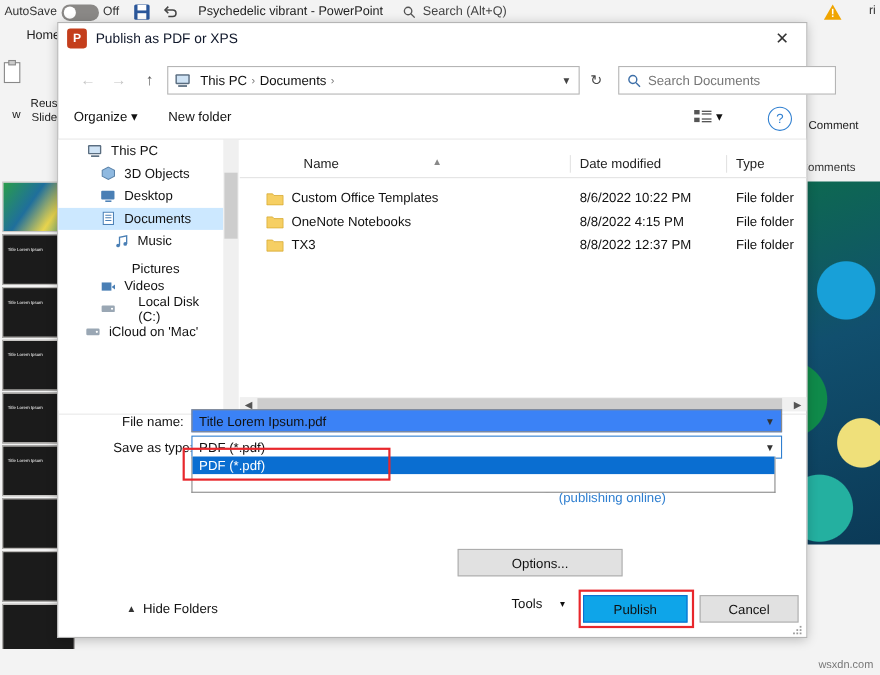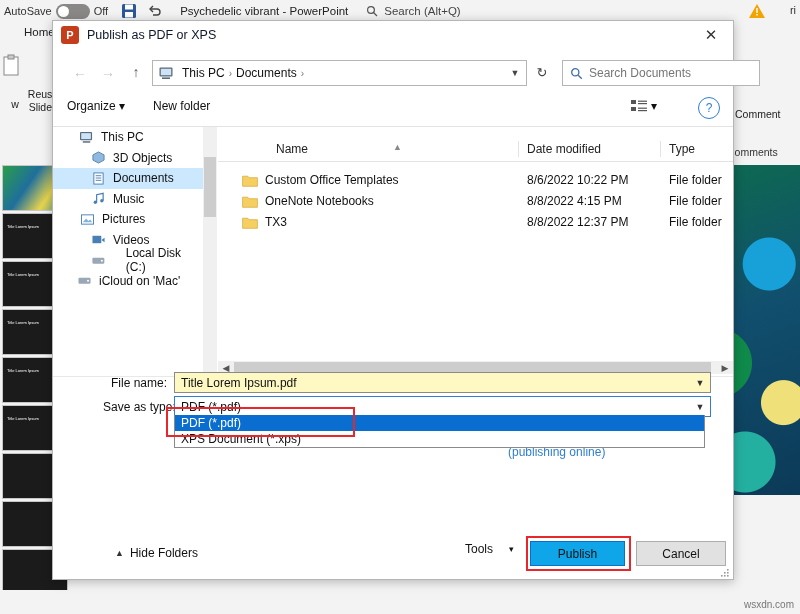--- a/index.html
+++ b/index.html
@@ -82,21 +82,21 @@
 
   .hscroll{position:absolute;left:165px;top:340px;width:515px;height:13px;background:#f0f0f0;display:flex;align-items:center;}
   .hs-thumb{position:absolute;left:16px;top:1px;width:477px;height:11px;background:#cdcdcd;}
   .hs-arrow{width:16px;text-align:center;color:#555;font-size:9px;}
   .hs-arrow.r{position:absolute;right:0;}
 
   .bottom-sep{position:absolute;left:0;top:355px;width:680px;height:1px;background:#e8e8e8;}
 
   .lbl-fn{position:absolute;left:58px;top:355px;font-size:12px;color:#111;}
   .lbl-st{position:absolute;left:50px;top:379px;font-size:12px;color:#111;}
-  .fn-input{position:absolute;left:121px;top:351px;width:529px;height:19px;border:1px solid #8a8a8a;background:#fef9c3;font-size:12px;color:#111;display:flex;align-items:center;padding-left:6px;}
+  .fn-input{position:absolute;left:121px;top:351px;width:529px;height:19px;border:1px solid #8a8a8a;background:#3b82f6;font-size:12px;color:#111;display:flex;align-items:center;padding-left:6px;}
   .fn-caret{position:absolute;right:0;top:0;width:20px;height:19px;display:flex;align-items:center;justify-content:center;color:#333;font-size:9px;}
   .st-input{position:absolute;left:121px;top:375px;width:529px;height:19px;border:1px solid #2f7fd0;background:#fff;font-size:12px;color:#111;display:flex;align-items:center;padding-left:6px;}
 
   
   .dd{position:absolute;left:121px;top:394px;width:529px;height:32px;background:#fff;border:1px solid #8a8a8a;border-top:none;z-index:40;}
   .dd-item{height:16px;font-size:12px;display:flex;align-items:center;padding-left:6px;color:#111;}
   .dd-item.sel{background:#0a6ed1;color:#fff;}
   .dd-hl{position:absolute;left:113px;top:386px;width:185px;height:26px;border:2px solid #e8272c;z-index:60;}
   .radio{position:absolute;width:11px;height:11px;border:1px solid #5a5a5a;border-radius:50%;background:#fff;}
   .min-r{left:438px;top:414px;}
@@ -287,38 +287,45 @@
           <rect x="4" y="11" width="8" height="1.6" fill="#5a6d80"></rect>
         </svg>
       <span class="lbl">This PC</span>
     </div>
     <div class="navitem" style="padding-left:38px;">
       <svg width="15" height="13" viewBox="0 0 16 14">
           <path d="M8 1 14 4.2v5.6L8 13 2 9.8V4.2Z" fill="#8fb9e0" stroke="#5a82a8"></path>
         </svg>
       <span class="lbl">3D Objects</span>
     </div>
+    <div class="navitem" style="padding-left:38px;">
+      <svg width="15" height="13" viewBox="0 0 16 14">
+          <rect x="1" y="1.5" width="13" height="8.5" rx="1" fill="#4a7fb5"></rect>
+          <rect x="5" y="11" width="6" height="1.5" fill="#4a7fb5"></rect>
+        </svg>
+      <span class="lbl">Desktop</span>
+    </div>
     <div class="navitem sel" style="padding-left:38px;">
       <svg width="15" height="13" viewBox="0 0 16 14">
           <rect x="3" y="1" width="10" height="12" fill="#fff" stroke="#4a7fb5"></rect>
           <line x1="5" y1="4" x2="11" y2="4" stroke="#4a7fb5"></line>
           <line x1="5" y1="6.5" x2="11" y2="6.5" stroke="#4a7fb5"></line>
           <line x1="5" y1="9" x2="11" y2="9" stroke="#4a7fb5"></line>
         </svg>
       <span class="lbl">Documents</span>
     </div>
-    <div class="navitem" style="padding-left:38px;">
+    <div class="navitem" style="padding-left:50px;">
       <svg width="15" height="13" viewBox="0 0 16 14">
           <path d="M6 11V3l7-1.6v8" stroke="#4a7fb5" fill="none" stroke-width="1.3"></path>
           <circle cx="4.6" cy="11" r="1.8" fill="#4a7fb5"></circle>
           <circle cx="11.6" cy="9.4" r="1.8" fill="#4a7fb5"></circle>
         </svg>
       <span class="lbl">Music</span>
     </div>
-    <div class="navitem" style="padding-left:27px;">
+    <div class="navitem" style="padding-left:27px;flex-direction:column;">
       <svg width="15" height="13" viewBox="0 0 16 14">
           <rect x="1.5" y="2" width="13" height="10" fill="#fff" stroke="#4a7fb5"></rect>
           <path d="M3 10l3.5-4 2.5 2.7L11 7l2 3Z" fill="#7fb2e0"></path>
         </svg>
       <span class="lbl">Pictures</span>
     </div>
     <div class="navitem" style="padding-left:38px;">
       <svg width="15" height="13" viewBox="0 0 16 14">
           <rect x="1.5" y="3" width="9.5" height="8" fill="#4a7fb5"></rect>
           <path d="M11.5 7.2 14.5 5v5l-3-2.2Z" fill="#4a7fb5"></path>
@@ -401,24 +408,24 @@
     <span class="fn-caret">▼</span>
   </div>
 
   <span class="online-txt">online and printing)</span>
   <span class="radio min-r"></span>
   <span class="min-t1">Minimum size</span>
   <span class="min-t2">(publishing online)</span>
 
   <div class="dd">
     <div class="dd-item sel">PDF (*.pdf)</div>
-    <div class="dd-item">XPS Document (*.xps)</div>
   </div>
   <div class="dd-hl"></div>
 
+  <div class="optbtn">Options...</div>
 
   <div class="hidefolders">
     <span style="font-size:9px;color:#333;">▲</span>
     <span>Hide Folders</span>
   </div>
 
   <div class="toolsbtn">
     <span>Tools</span>
     <span style="font-size:9px;">▾</span>
   </div>

